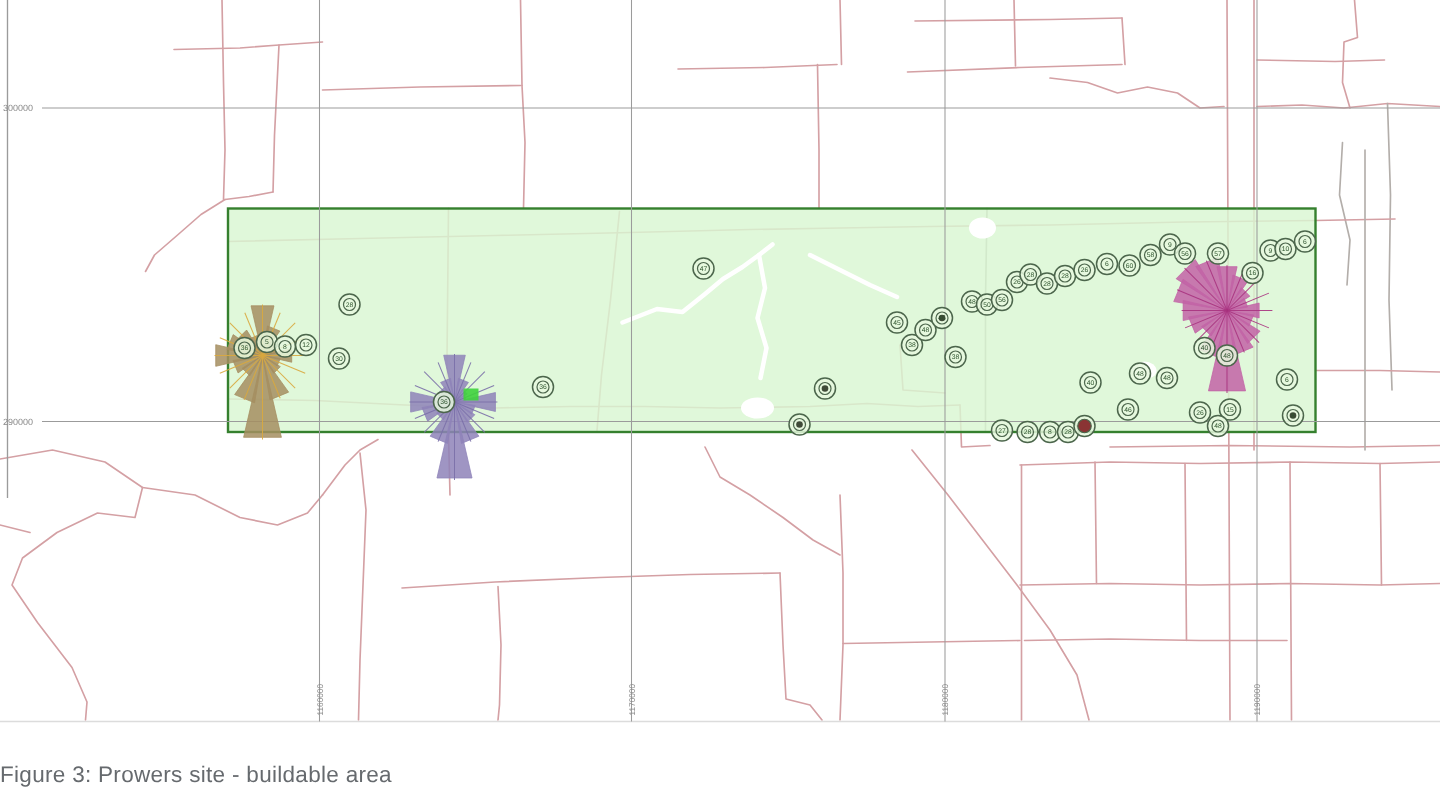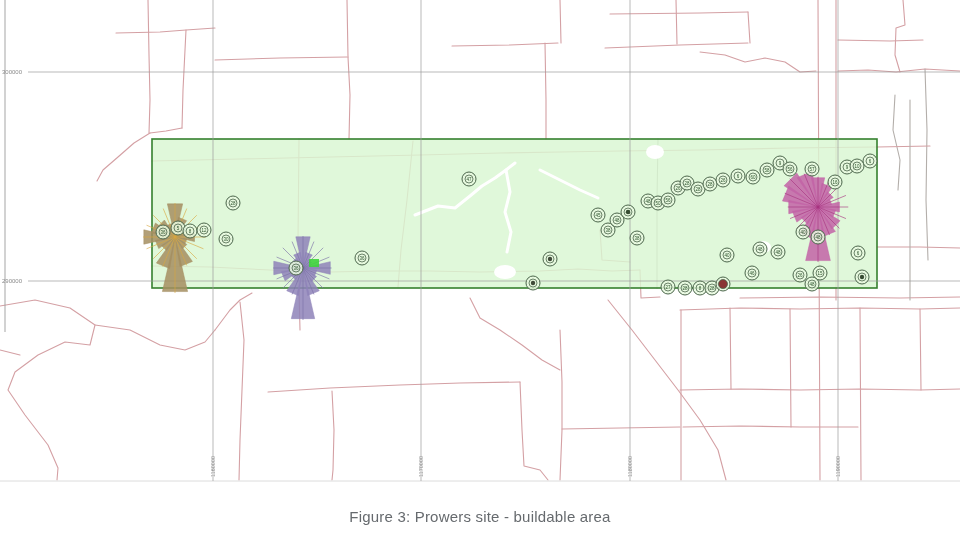--- a/index.html
+++ b/index.html
@@ -1,19 +1,19 @@
 <!DOCTYPE html>
 <html><head>
 <meta charset="utf-8">
 <style>
   html,body{margin:0;padding:0;background:#ffffff;width:960px;height:540px;overflow:hidden;
             font-family:"Liberation Sans", sans-serif;}
   .page{position:relative;width:960px;height:540px;background:#fff;}
   .map-wrap{position:absolute;left:0;top:0;width:960px;height:483px;}
-  .caption{position:absolute;left:0;right:0;top:508px;text-align:center;
+  .caption{position:absolute;left:0;right:0;top:508px;
            font-size:15px;color:#666a6e;letter-spacing:.2px;}
 </style>
 </head>
 <body>
 
 <div class="page">
   <div class="map-wrap">
     <svg id="map-svg" width="960" height="483" viewBox="0 0 960 483">
         <polyline points="148,0 149,55 150,100 149,133" fill="none" stroke="#d4a0a4" stroke-width="1.1" stroke-linecap="round" stroke-linejoin="round"></polyline>
         <polyline points="186,30 183,90 182,128" fill="none" stroke="#d4a0a4" stroke-width="1.1" stroke-linecap="round" stroke-linejoin="round"></polyline>

